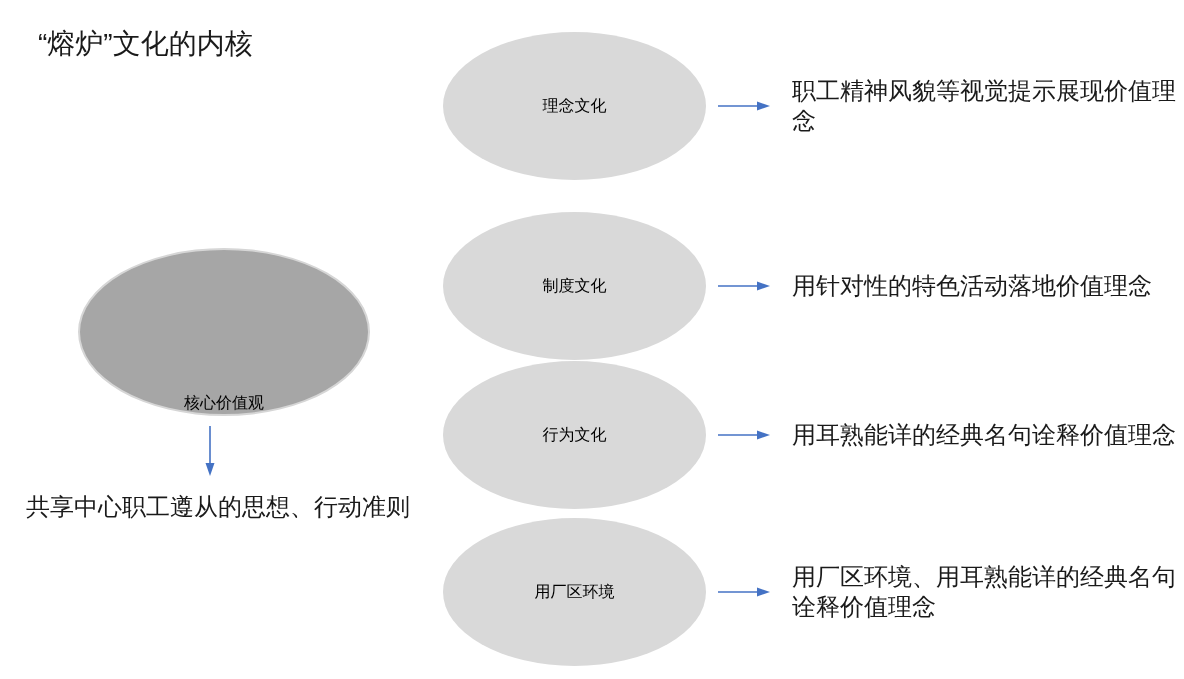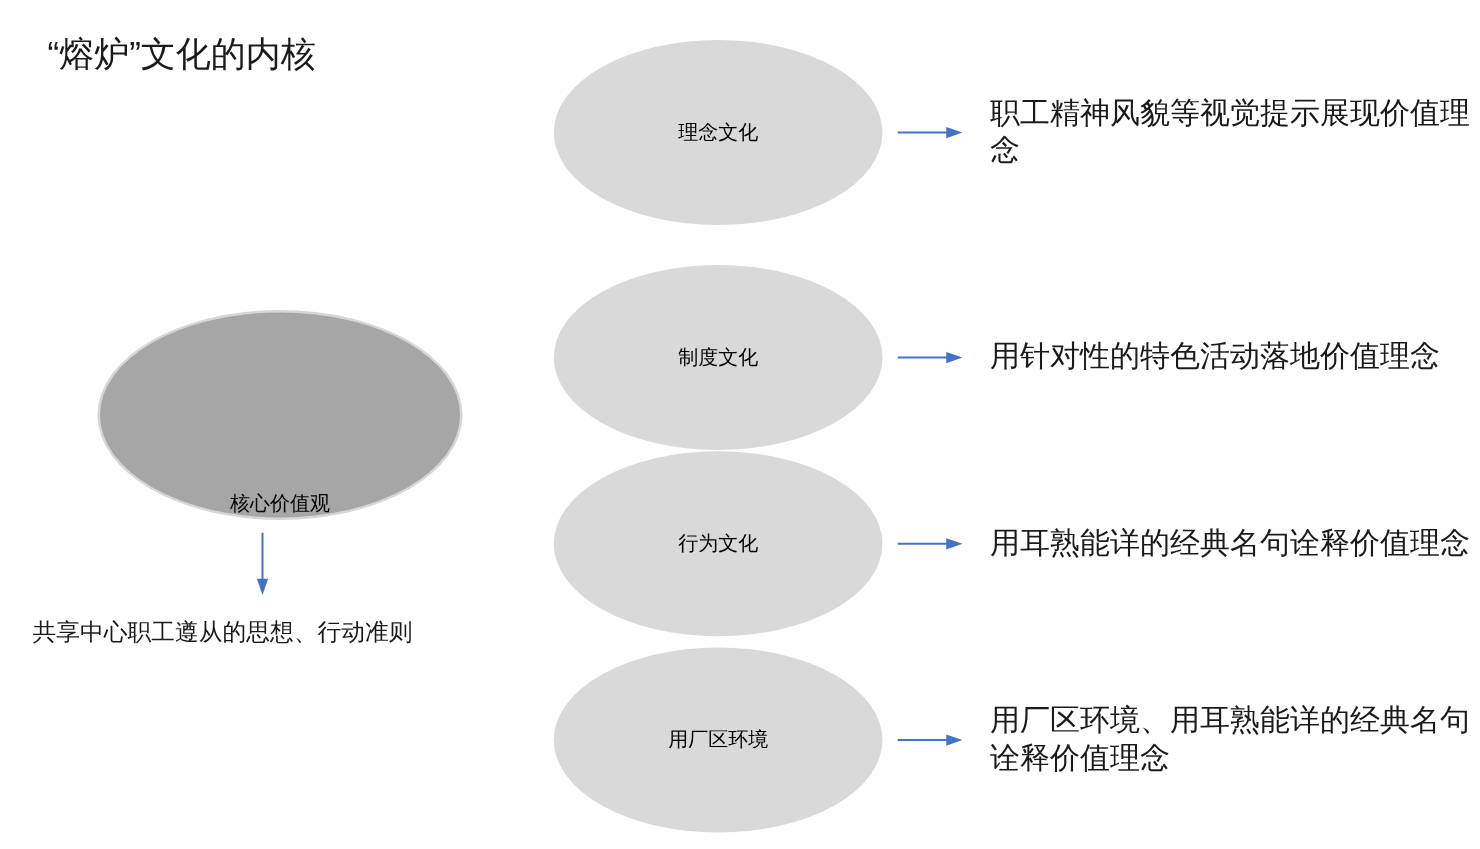--- a/index.html
+++ b/index.html
@@ -52,21 +52,21 @@
     left: 203px;
     top: 426px;
     width: 14px;
     height: 50px;
   }
   .caption {
     position: absolute;
     left: 26px;
     top: 491px;
     width: 420px;
-    font-size: 19px;
+    font-size: 24px;
     line-height: 31px;
     color: #1a1a1a;
     white-space: nowrap;
   }
   
   .row {
     position: absolute;
     left: 443px;
     width: 740px;
     height: 148px;

